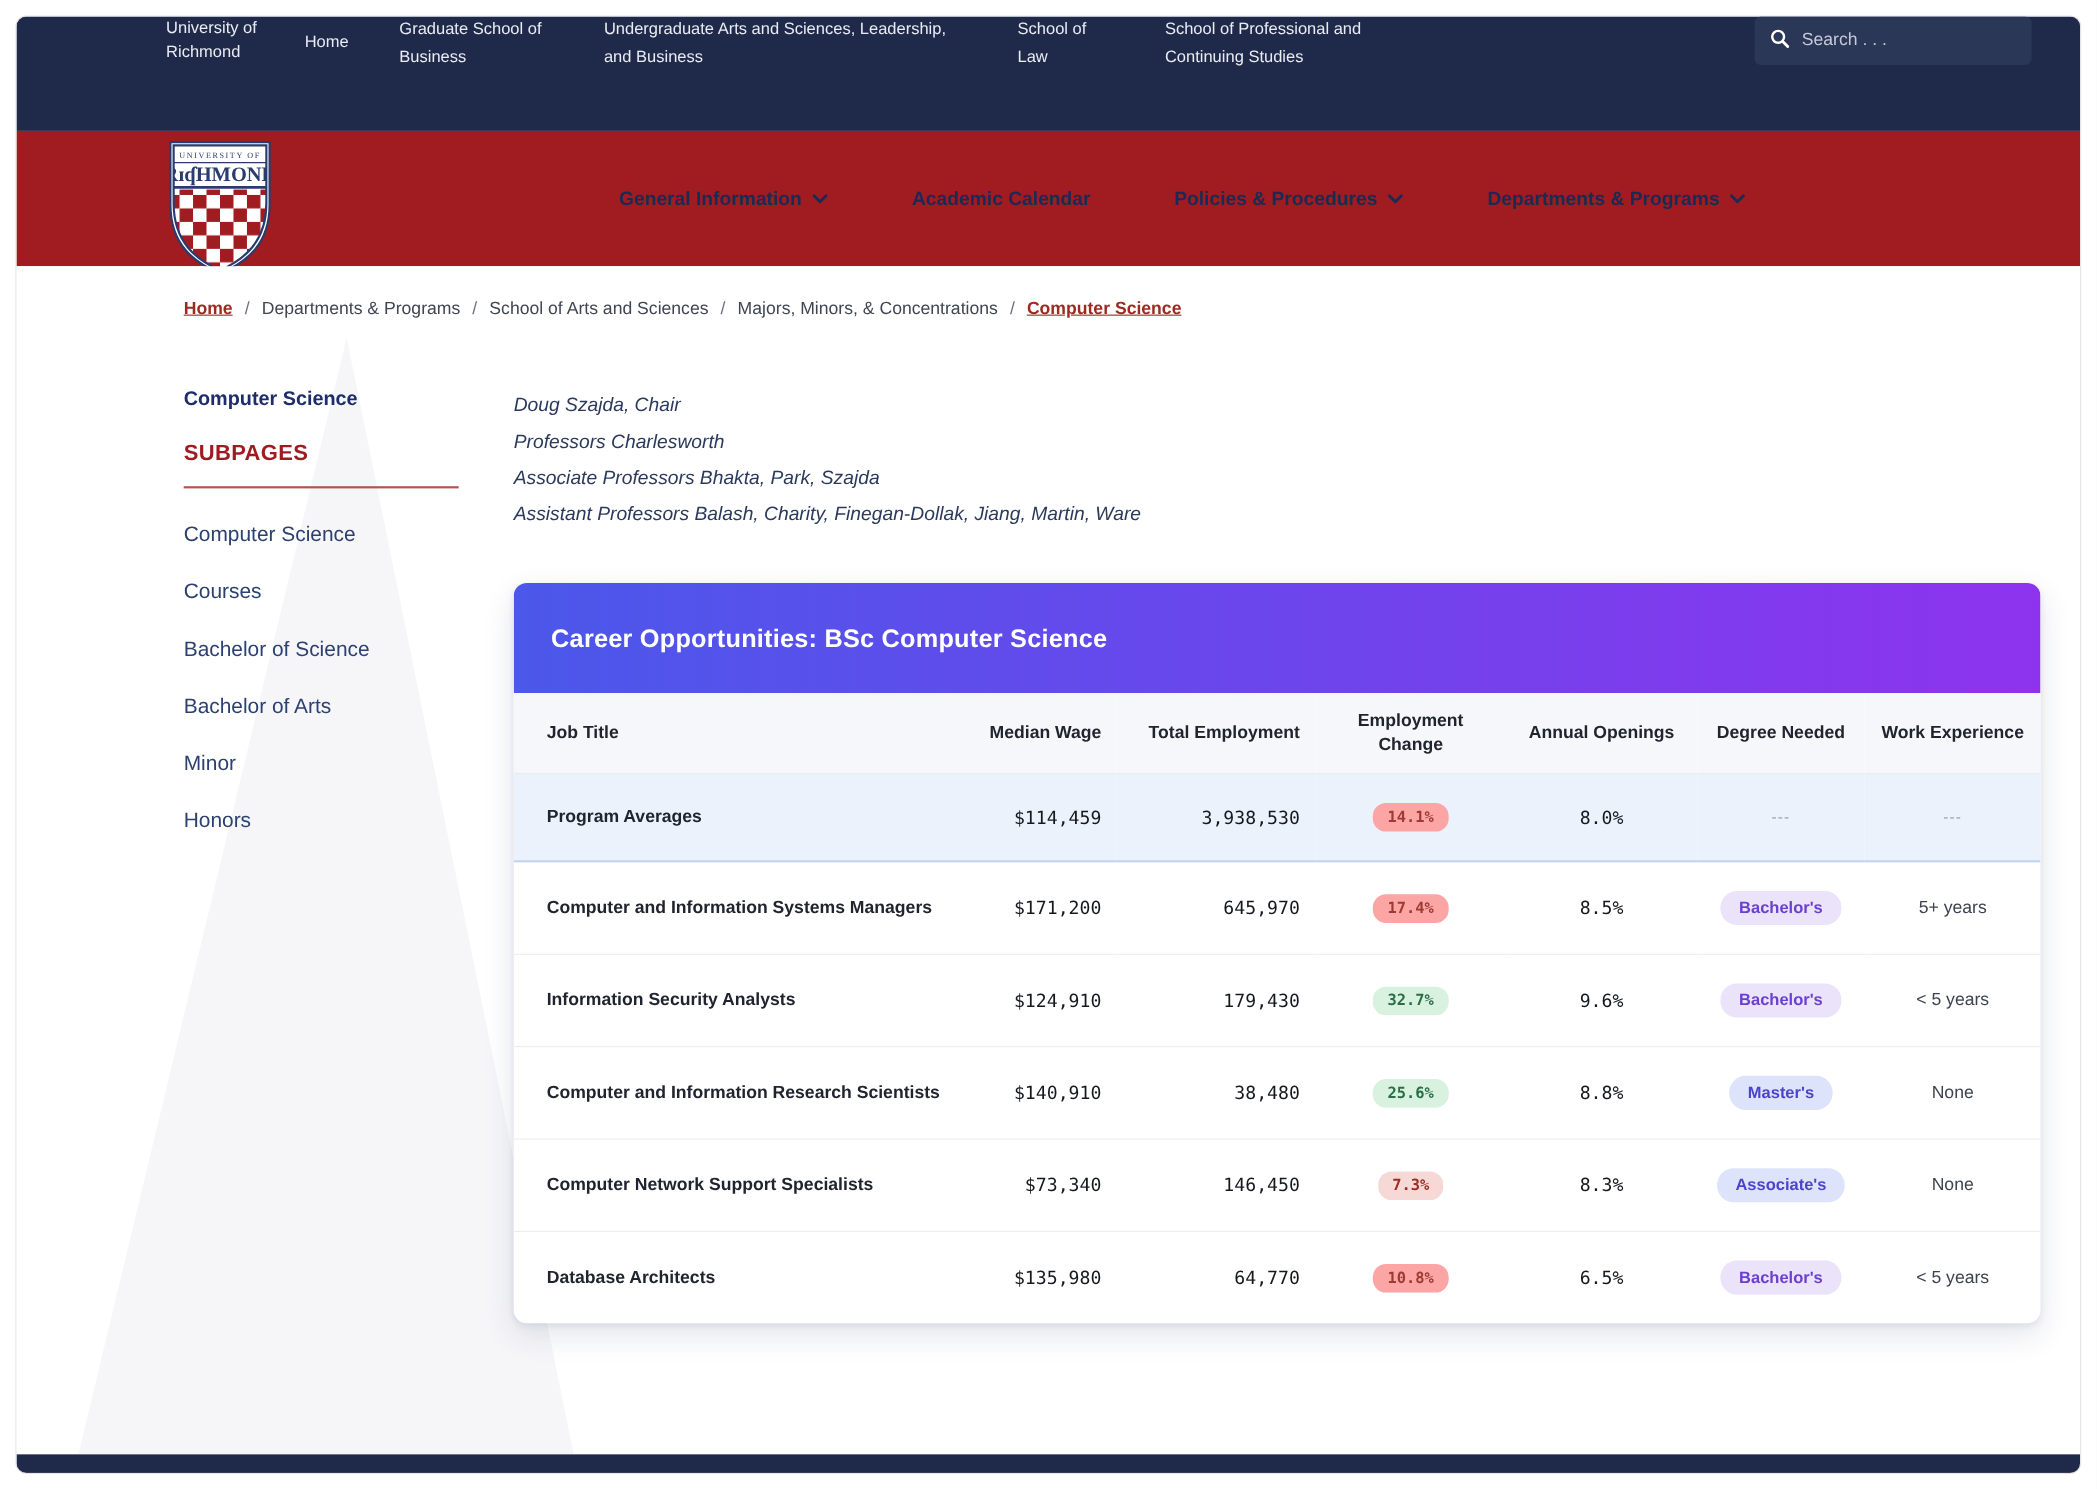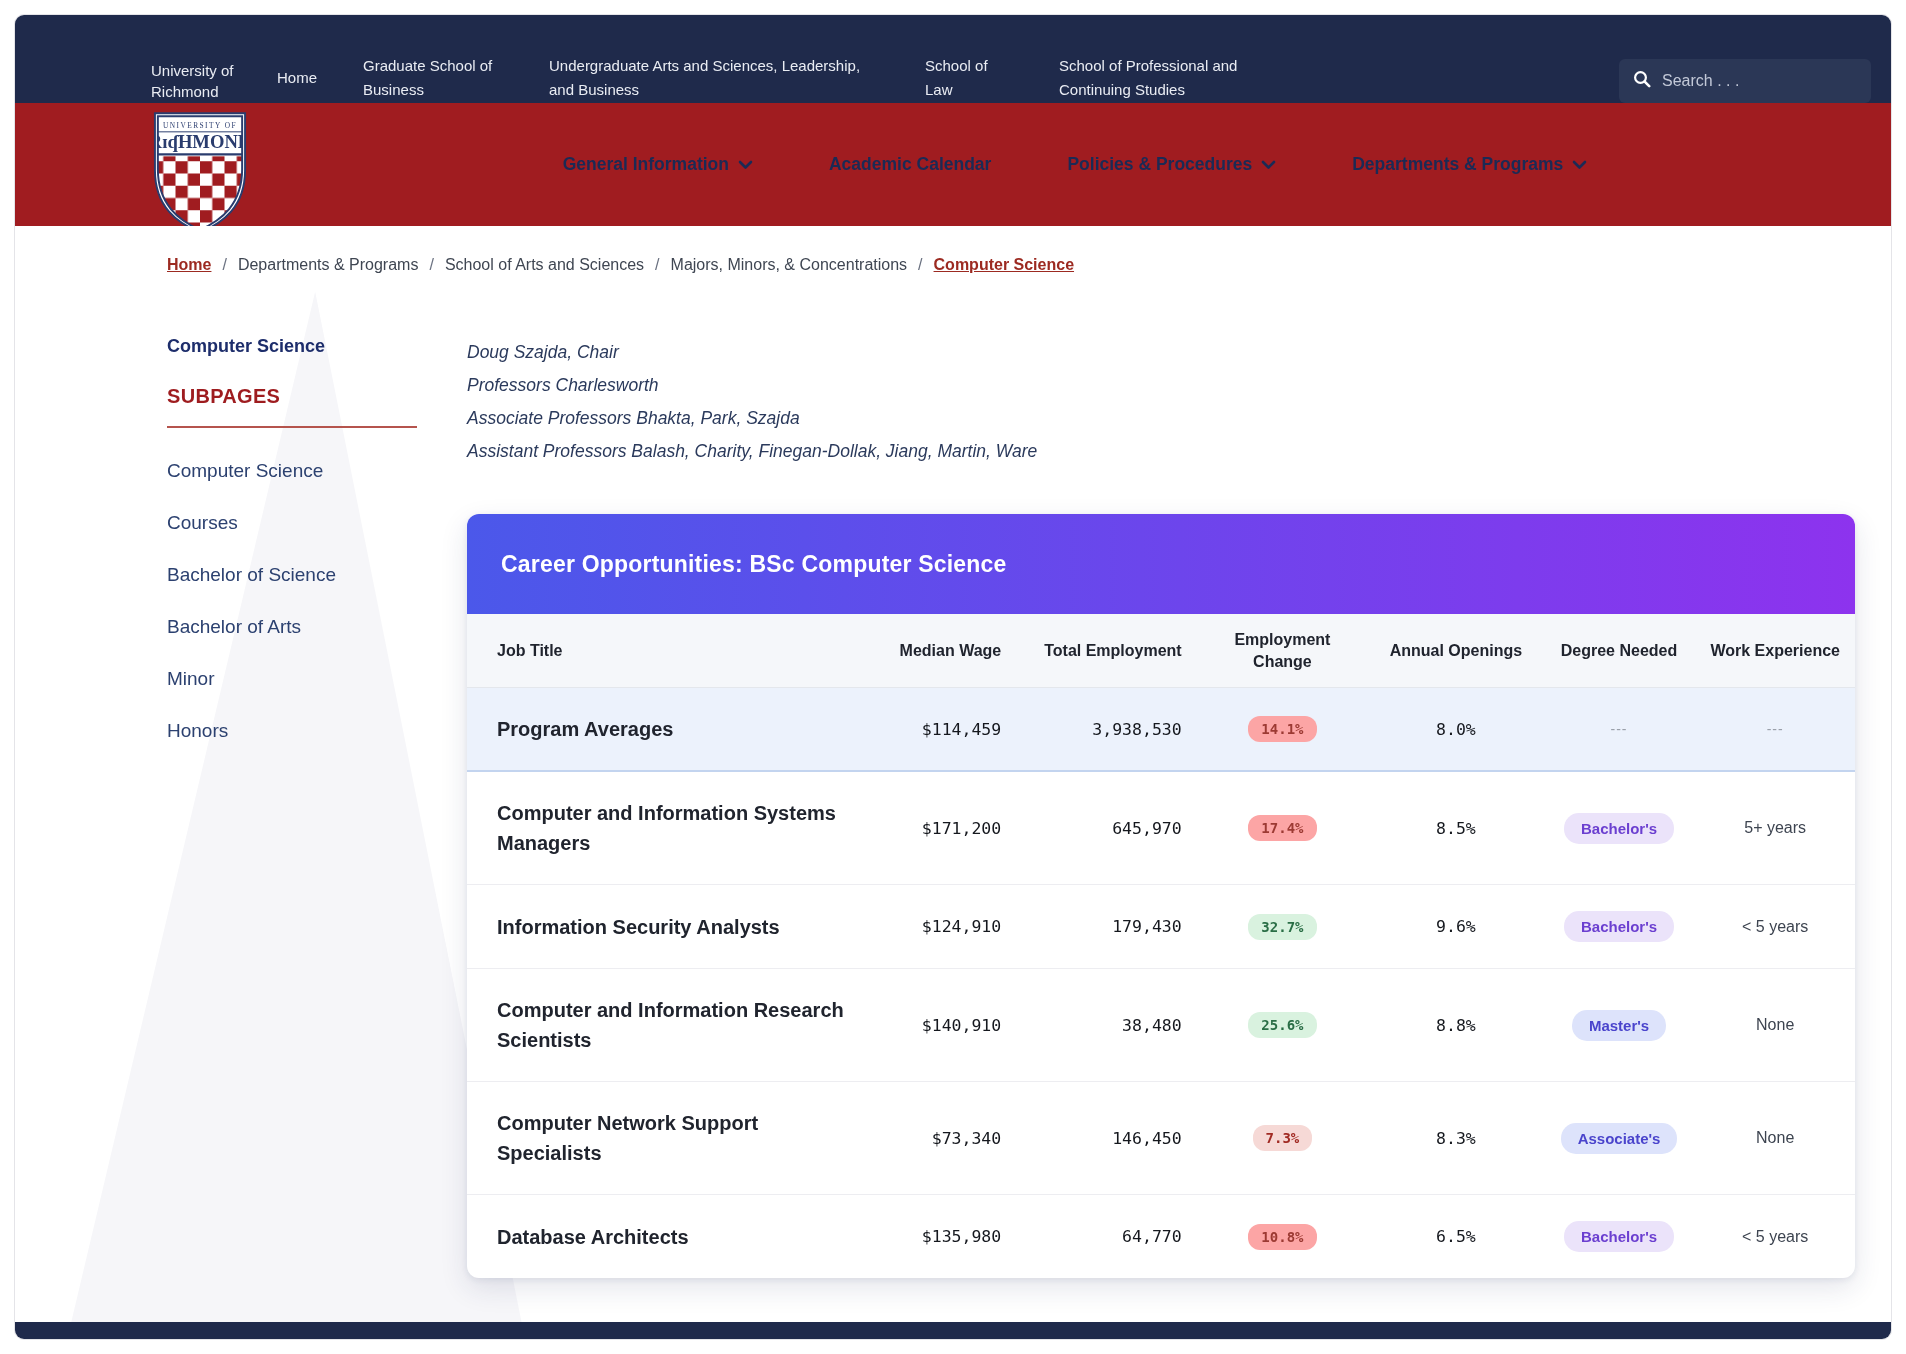--- a/index.html
+++ b/index.html
@@ -2,22 +2,22 @@
 <html><head>
 <meta charset="utf-8">
 <style>
   * { margin:0; padding:0; box-sizing:border-box; }
   body { background:#ffffff; font-family:"Liberation Sans", sans-serif; }
   .frame { padding:14px; }
   .page { width:1878px; height:1326px; border:1px solid #e4e4e8; border-radius:10px;
           overflow:hidden; display:flex; flex-direction:column; background:#fff; }
 
   
-  .utilbar { background:#1f2a4b; height:88px; display:flex; align-items:flex-end;
-             padding:0 20px 0 136px; gap:34px; flex-shrink:0; }
+  .utilbar { background:#1f2a4b; height:104px; display:flex; align-items:flex-start;
+             padding:0 44px 0 136px; gap:34px; flex-shrink:0; }
   .util-brand { color:#e9ecf3; font-size:15px; line-height:1.45; width:92px; cursor:pointer; }
   .util-link { color:#e9ecf3; font-size:15px; line-height:1.65; text-decoration:none; cursor:pointer; display:block; }
   .util-links { display:flex; align-items:center; gap:46px; }
   .util-links a:nth-child(2){ max-width:140px; }
   .util-links a:nth-child(3){ max-width:330px; }
   .util-links a:nth-child(4){ max-width:88px; }
   .util-links a:nth-child(5){ max-width:205px; }
   .searchbox { margin-left:auto; width:252px; height:44px; background:#2b3756; border-radius:6px;
                display:flex; align-items:center; padding:0 14px; gap:11px; }
   .searchbox svg { flex-shrink:0; }
@@ -67,21 +67,21 @@
   thead th { background:#f5f7fa; font-size:16px; font-weight:bold; color:#20242e;
              padding:15px 14px; line-height:1.35; border-bottom:1px solid #e4e7ec; vertical-align:middle; }
   th.al { text-align:left; padding-left:30px; }
   th.ar { text-align:right; }
   th.ac { text-align:center; }
   col.c-title{width:29%} col.c-wage{width:10.5%} col.c-emp{width:13%} col.c-chg{width:12.5%}
   col.c-open{width:12.5%} col.c-deg{width:11%} col.c-exp{width:11.5%}
 
   tbody td { padding:26px 14px; border-bottom:1px solid #ededf1; vertical-align:middle; }
   tbody tr:last-child td { border-bottom:none; }
-  td.job { font-weight:bold; color:#20242e; font-size:20px; line-height:1.5; padding-left:30px; }
+  td.job { font-weight:bold; color:#20242e; font-size:16px; line-height:1.5; padding-left:30px; }
   td.num { font-family:"DejaVu Sans Mono", monospace; font-size:16.5px; color:#15181e; text-align:right; }
   td.cen { text-align:center; }
   tr.highlight td { background:#ecf2fc; border-bottom:2px solid #c3d4ef; }
 
   .badge-chg { display:inline-block; padding:5px 13px; border-radius:12px;
                font-family:"DejaVu Sans Mono", monospace; font-size:14px; font-weight:bold; }
   .chg-yellow { background:#fca5a5; color:#9c3a33; }
   .chg-green  { background:#d9f2df; color:#2a6e46; }
   .chg-red    { background:#f6d9d6; color:#a12b24; }
 

